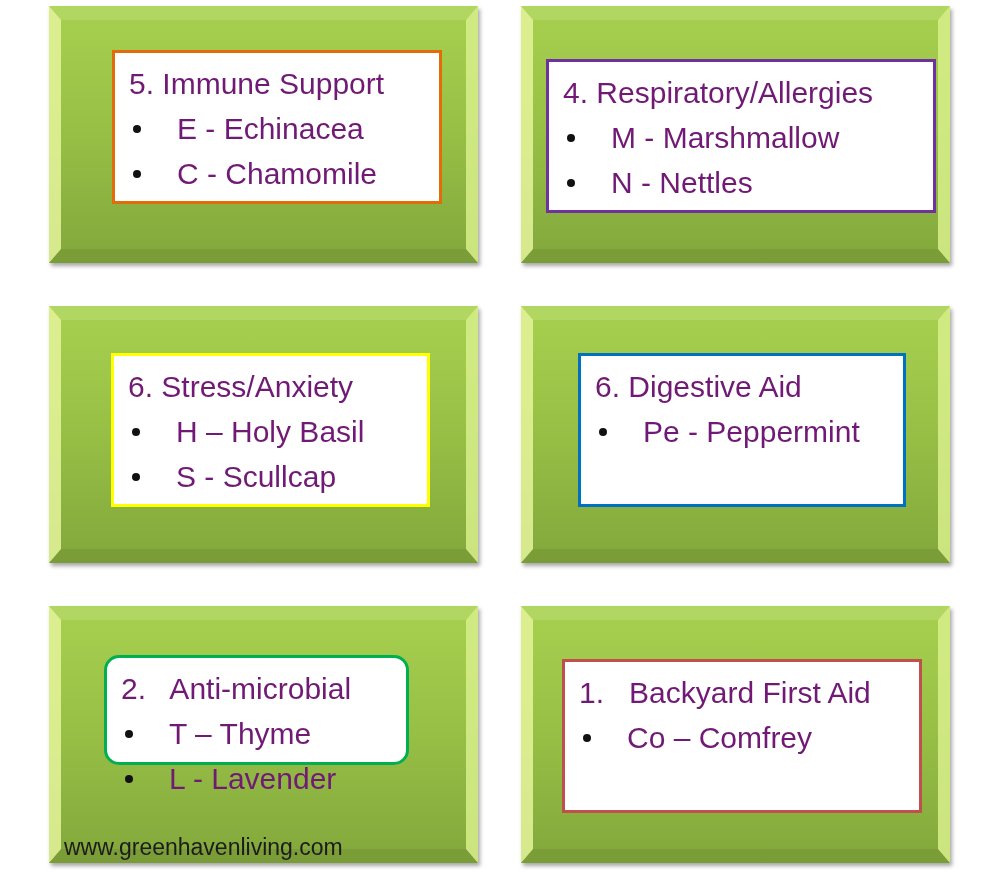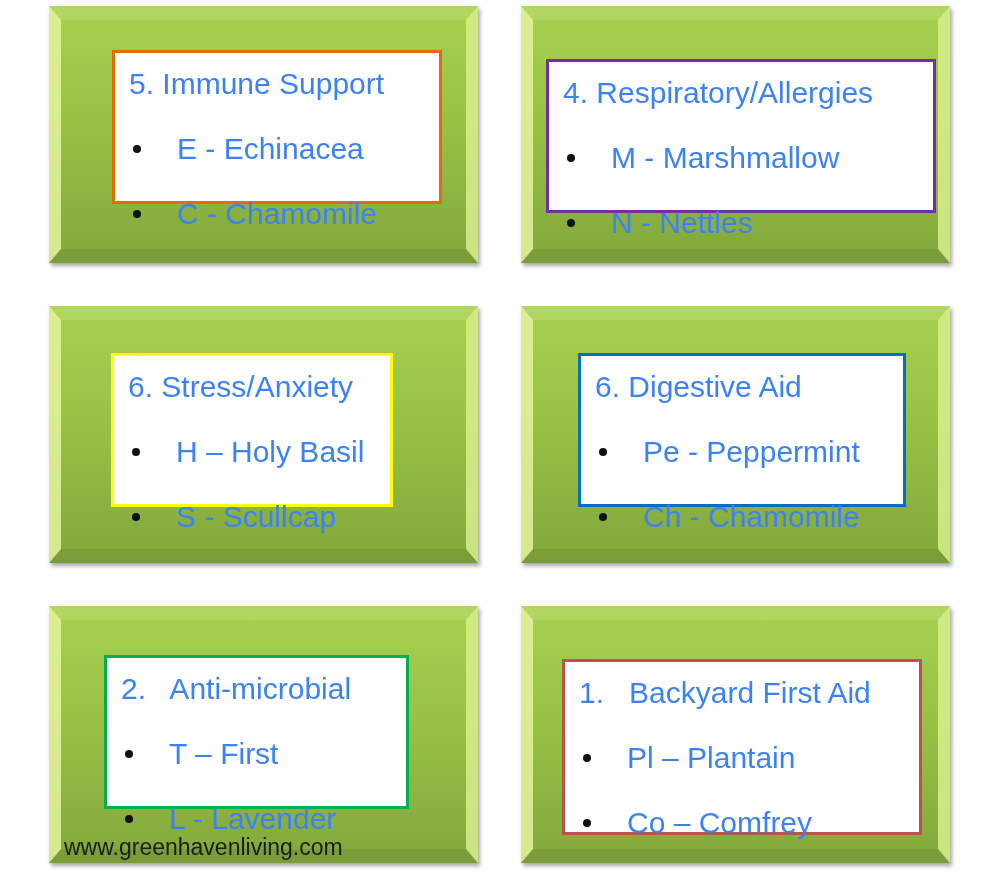--- a/index.html
+++ b/index.html
@@ -30,28 +30,28 @@
     }
 
     .card {
       position: absolute;
       background: #ffffff;
       box-sizing: border-box;
       border-style: solid;
       border-width: 3px;
       z-index: 2;
       padding: 8px 14px 0 14px;
-      color: #3b82f6;
+      color: #701a75;
       font-size: 30px;
       line-height: 45px;
       font-family: "Liberation Sans", "DejaVu Sans", sans-serif;
       white-space: nowrap;
     }
     .card .title { display: block; }
-    .card .item { display: flex; align-items: center; margin-top: 20px; }
+    .card .item { display: flex; align-items: center; }
     .card .bullet { display: inline-block; width: 8px; height: 8px; border-radius: 50%; background: #111; margin-right: 36px; margin-left: 4px; }
 
     .watermark {
       position: absolute; z-index: 3;
       left: 64px; top: 834px;
       font-size: 23px; color: #1c1c1c;
       font-family: "Liberation Sans", "DejaVu Sans", sans-serif;
     }
   </style>
 </head>
@@ -77,63 +77,55 @@
       <span class="bullet"></span>
       <span>M - Marshmallow</span>
     </div>
   <div class="item">
       <span class="bullet"></span>
       <span>N - Nettles</span>
     </div>
 </div>
 
 <div class="tile" style="left:49px; top:306px; width:429px; height:257px;"></div>
-<div class="card" style="left:111px; top:353px; width:282px; height:154px; border-color:#ffff00;">
+<div class="card" style="left:111px; top:353px; width:319px; height:154px; border-color:#ffff00;">
   <span class="title">6. Stress/Anxiety</span>
   <div class="item">
       <span class="bullet"></span>
       <span>H – Holy Basil</span>
     </div>
   <div class="item">
       <span class="bullet"></span>
       <span>S - Scullcap</span>
     </div>
 </div>
 
 <div class="tile" style="left:521px; top:306px; width:429px; height:257px;"></div>
 <div class="card" style="left:578px; top:353px; width:328px; height:154px; border-color:#0070c0;">
   <span class="title">6. Digestive Aid</span>
   <div class="item">
       <span class="bullet"></span>
       <span>Pe - Peppermint</span>
     </div>
-  <div class="item">
-      <span class="bullet"></span>
-      <span>Ch - Chamomile</span>
-    </div>
 </div>
 
 <div class="tile" style="left:49px; top:606px; width:429px; height:257px;"></div>
-<div class="card" style="left:104px; top:655px; width:305px; height:154px; border-color:#00b050;">
+<div class="card" style="left:104px; top:655px; width:305px; height:110px; border-color:#00b050;border-radius:15px;">
   <span class="title" style="white-space:pre;">2.   Anti-microbial</span>
   <div class="item">
       <span class="bullet"></span>
-      <span>T – First</span>
+      <span>T – Thyme</span>
     </div>
   <div class="item">
       <span class="bullet"></span>
       <span>L - Lavender</span>
     </div>
 </div>
 <div class="watermark">www.greenhavenliving.com</div>
 
 <div class="tile" style="left:521px; top:606px; width:429px; height:257px;"></div>
-<div class="card" style="left:562px; top:659px; width:360px; height:176px; border-color:#c0504d;">
+<div class="card" style="left:562px; top:659px; width:360px; height:154px; border-color:#c0504d;">
   <span class="title" style="white-space:pre;">1.   Backyard First Aid</span>
-  <div class="item">
-      <span class="bullet"></span>
-      <span>Pl – Plantain</span>
-    </div>
   <div class="item">
       <span class="bullet"></span>
       <span>Co – Comfrey</span>
     </div>
 </div>
 
 </body></html>

